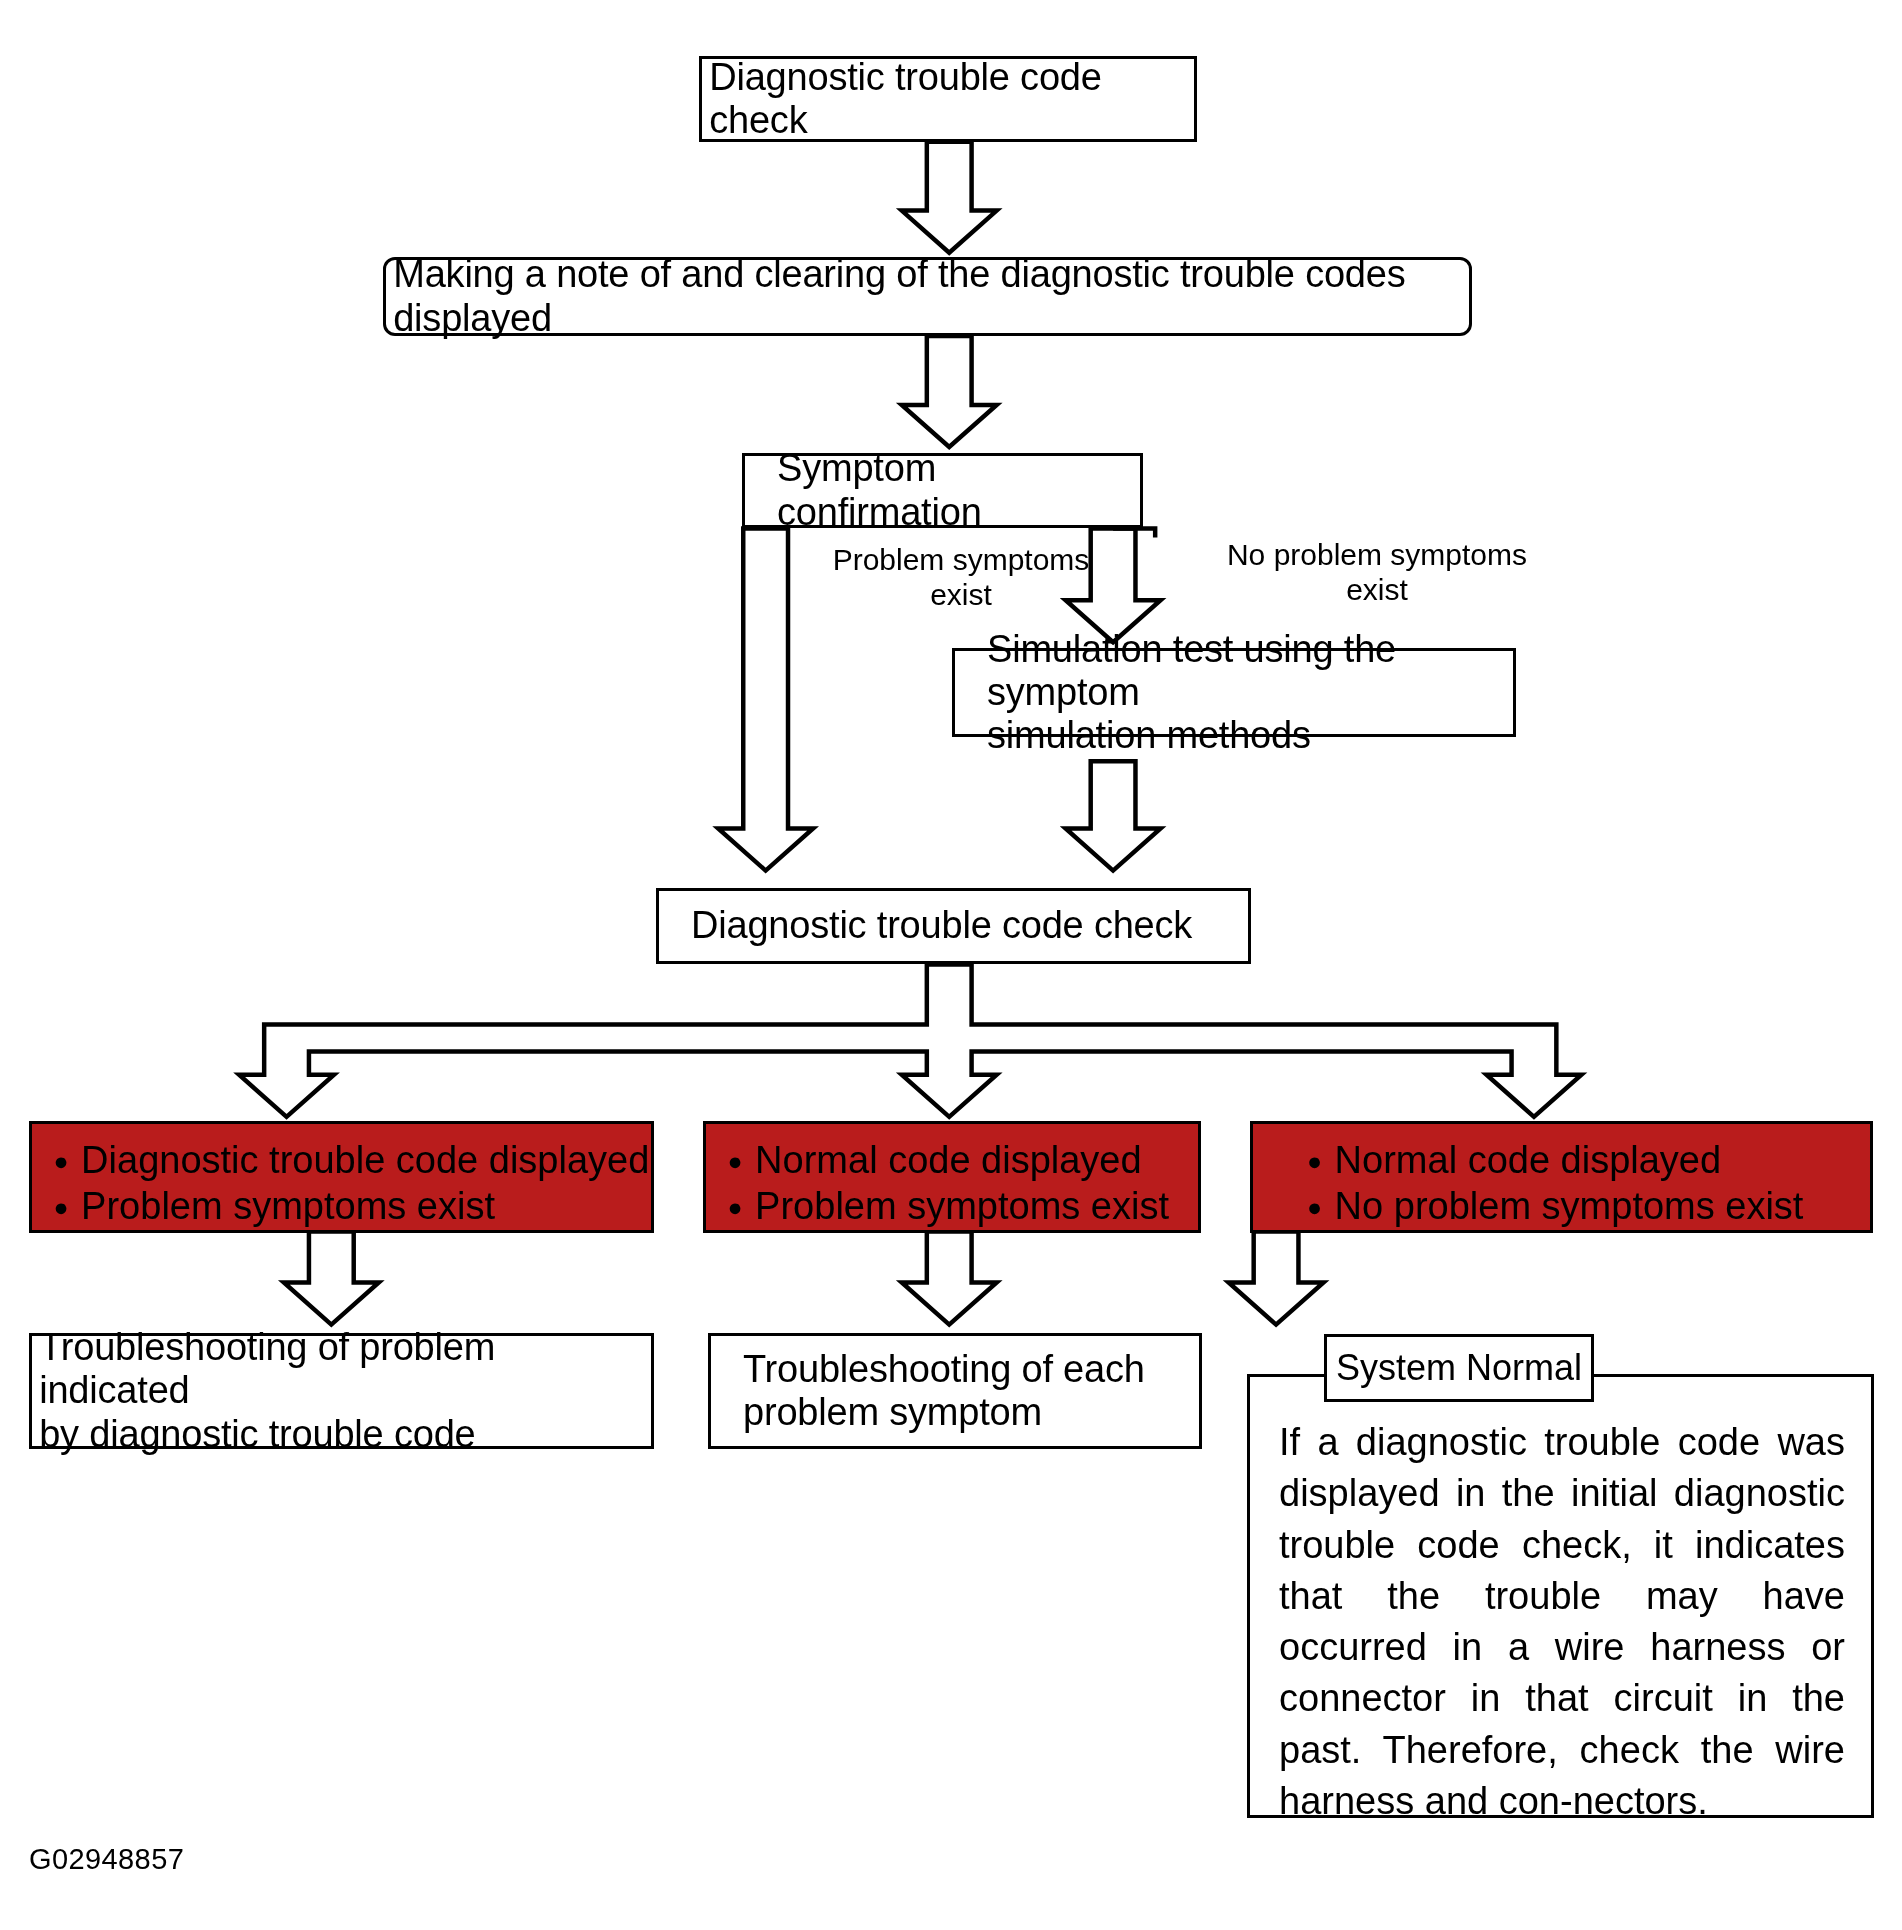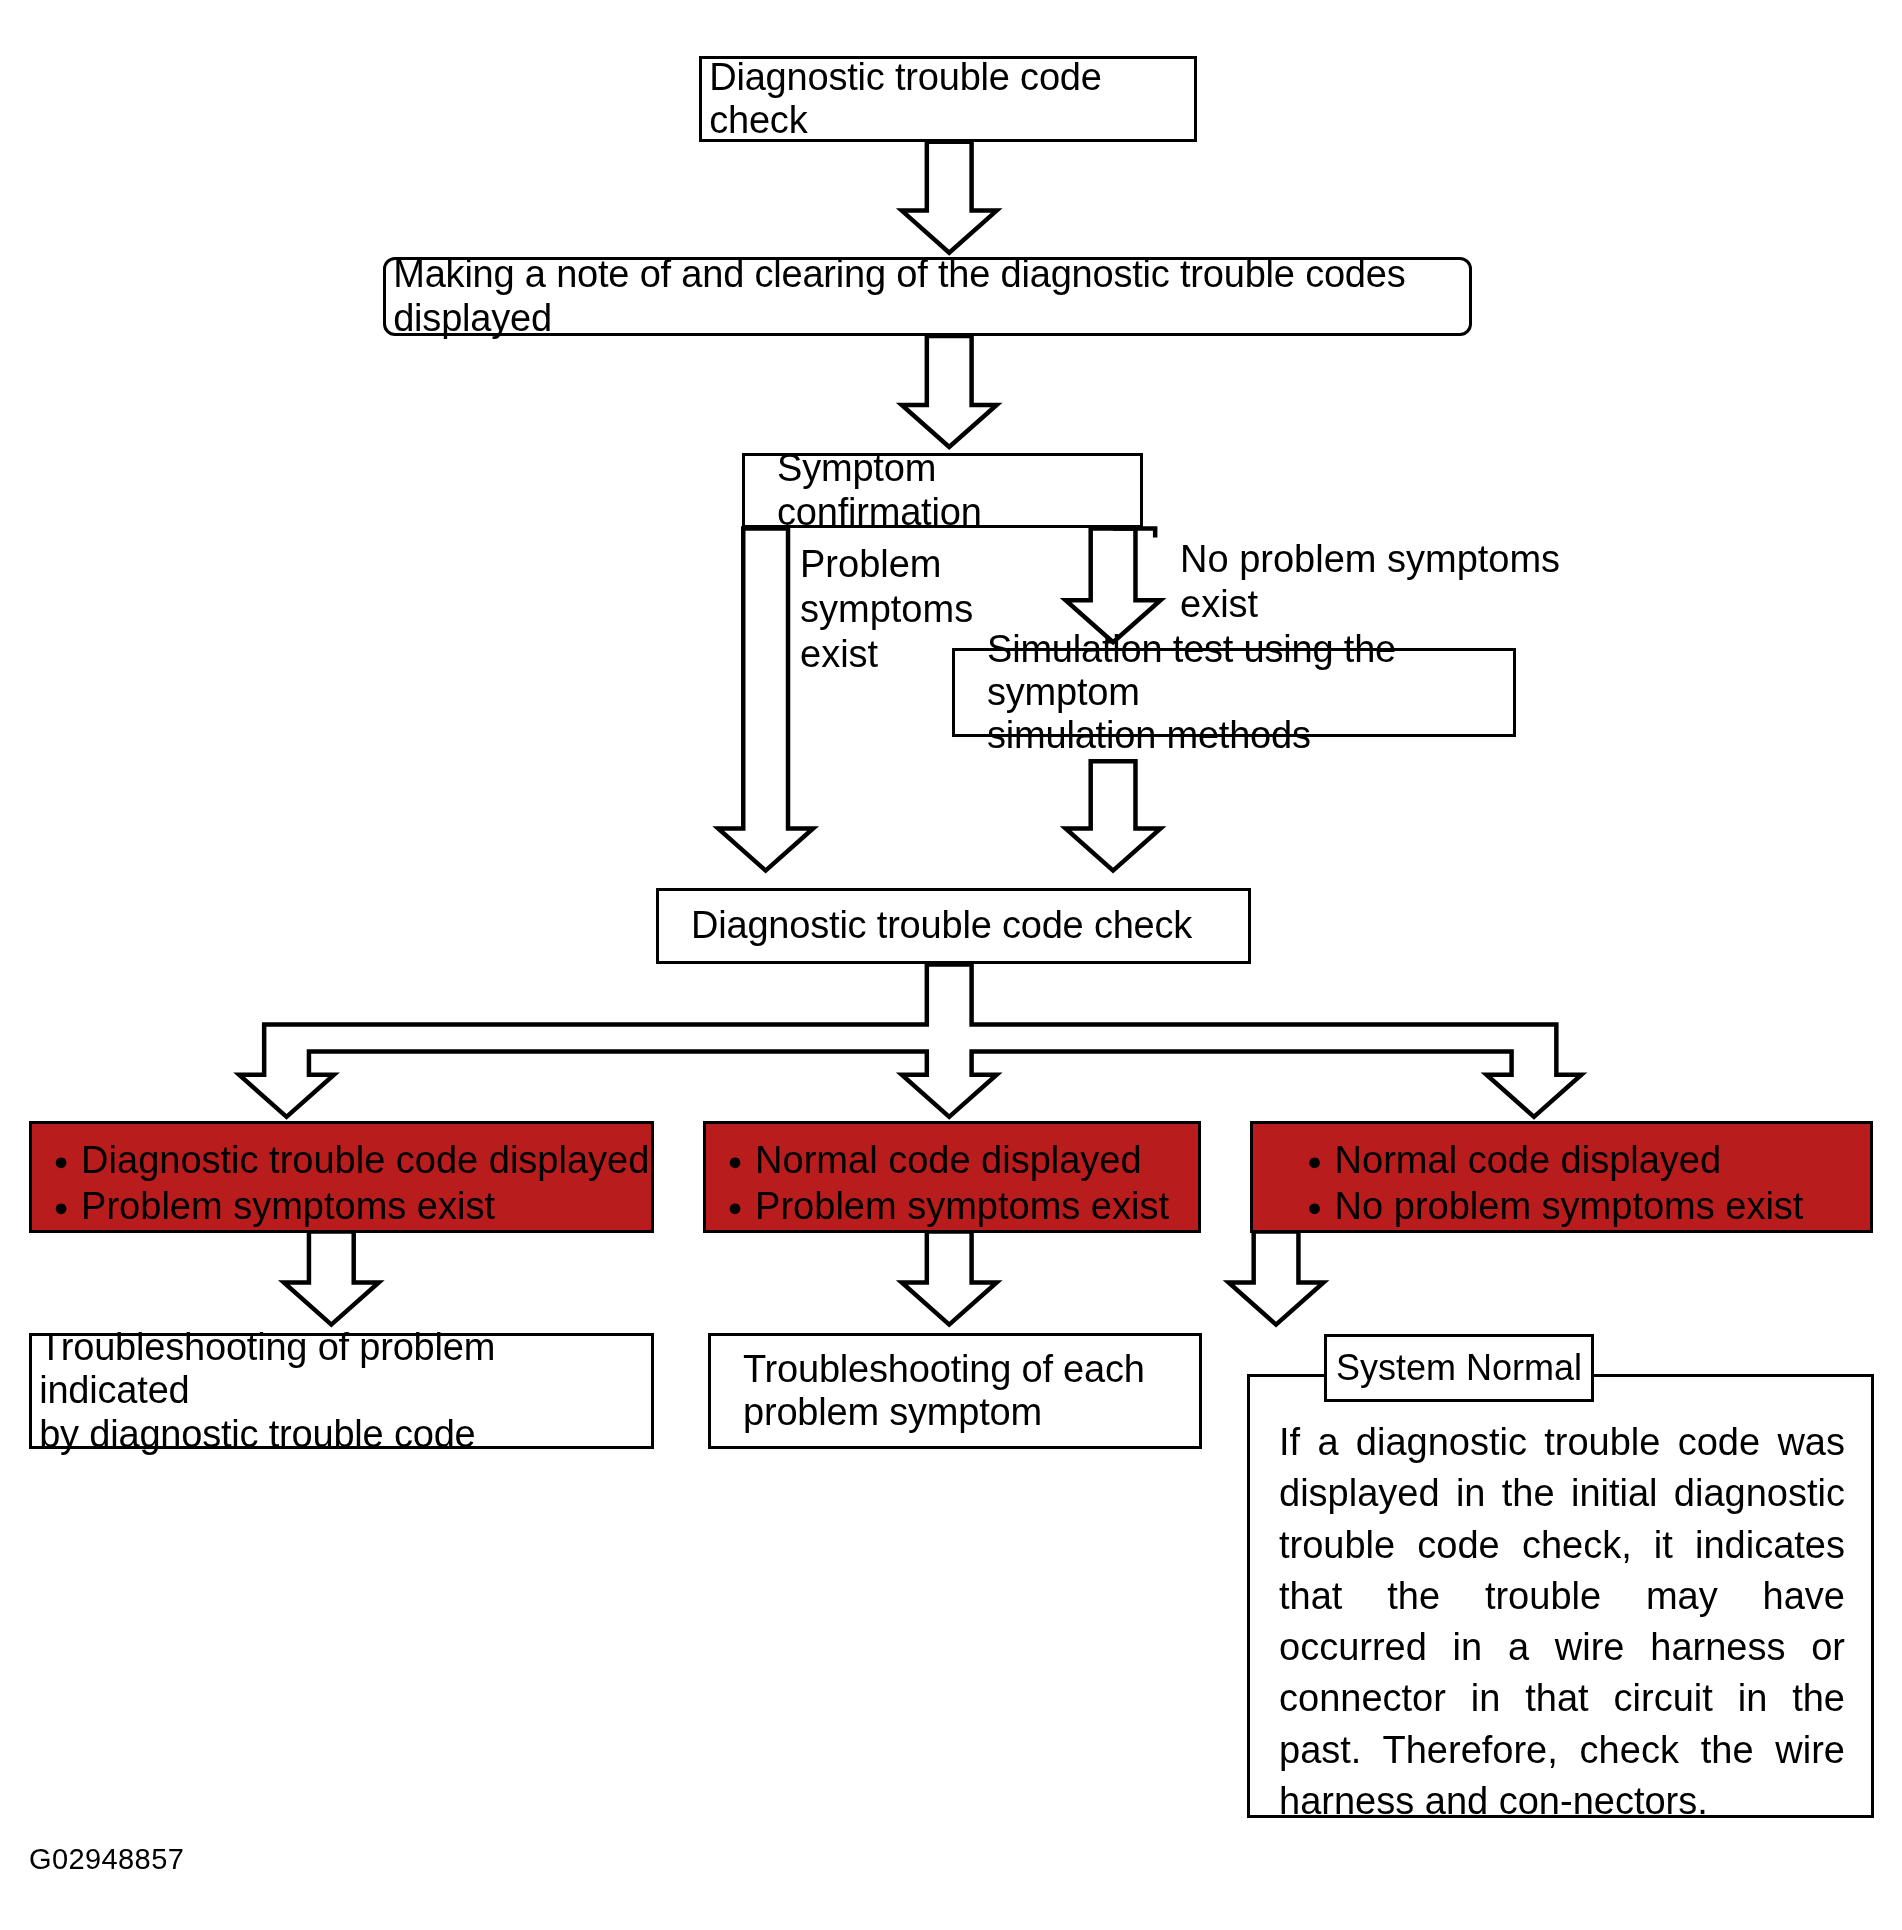--- a/index.html
+++ b/index.html
@@ -59,23 +59,24 @@
     white-space: nowrap;
   }
   .bullets .li::before {
     content: "\25CF";
     font-size: 25px;
     vertical-align: 2.7px;
     margin-right: 12.5px;
   }
   .edge-label {
     position: absolute;
-    font-size: 38px;
+    font-size: 30px;
     line-height: 1.18;
     white-space: pre-line;
+    text-align: center;
   }
   .note-box {
     position: absolute;
     box-sizing: border-box;
     border: 3.6px solid #000;
     background: #fff;
   }
   .note-title {
     position: absolute;
     box-sizing: border-box;

